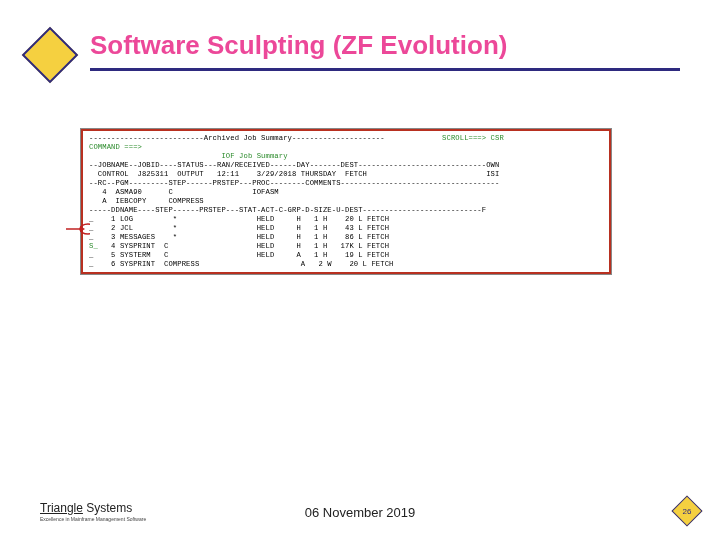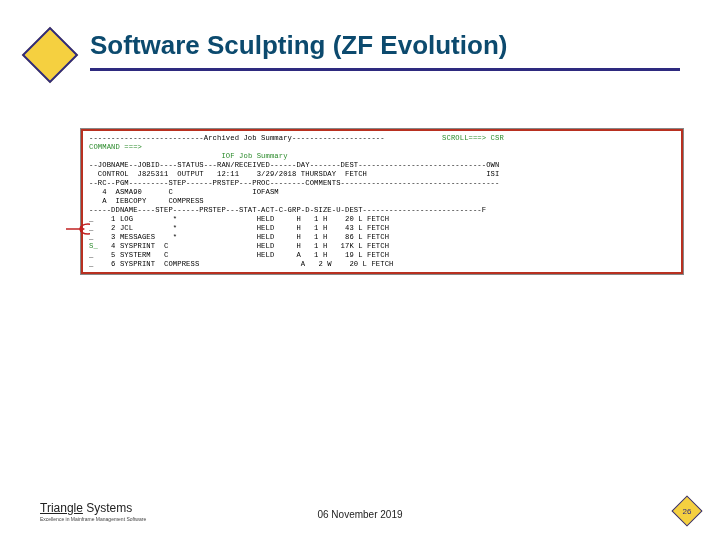--- a/index.html
+++ b/index.html
@@ -20,36 +20,36 @@
     background: #f5d040;
     border: 2px solid #2e2a7f;
     transform: rotate(45deg);
   }
   .title {
     position: absolute;
     left: 90px;
     top: 30px;
     font-size: 26px;
     font-weight: bold;
-    color: #0c4a6e;
+    color: #ec4899;
     font-family: Arial, sans-serif;
   }
   .title-underline {
     position: absolute;
     left: 90px;
     top: 68px;
     width: 590px;
     height: 3px;
     background: #2e2a7f;
   }
   .terminal-outer {
     position: absolute;
     left: 80px;
     top: 128px;
-    width: 604px;
+    width: 532px;
     border: 1px solid #888;
   }
   .terminal-red {
     border: 2px solid #b83020;
     padding: 3px 4px 3px 6px;
   }
   .terminal-content {
     font-family: "Courier New", monospace;
     font-size: 7.2px;
     line-height: 9px;
@@ -76,21 +76,21 @@
     display: block;
     font-size: 5px;
     color: #444;
     margin-top: 1px;
   }
   .footer-date {
     position: absolute;
     left: 50%;
     bottom: 20px;
     transform: translateX(-50%);
-    font-size: 10px;
+    font-size: 13px;
     color: #222;
   }
   .page-diamond {
     position: absolute;
     right: 22px;
     bottom: 18px;
     width: 22px;
     height: 22px;
     background: #f5d040;
     border: 1px solid #2e2a7f;

